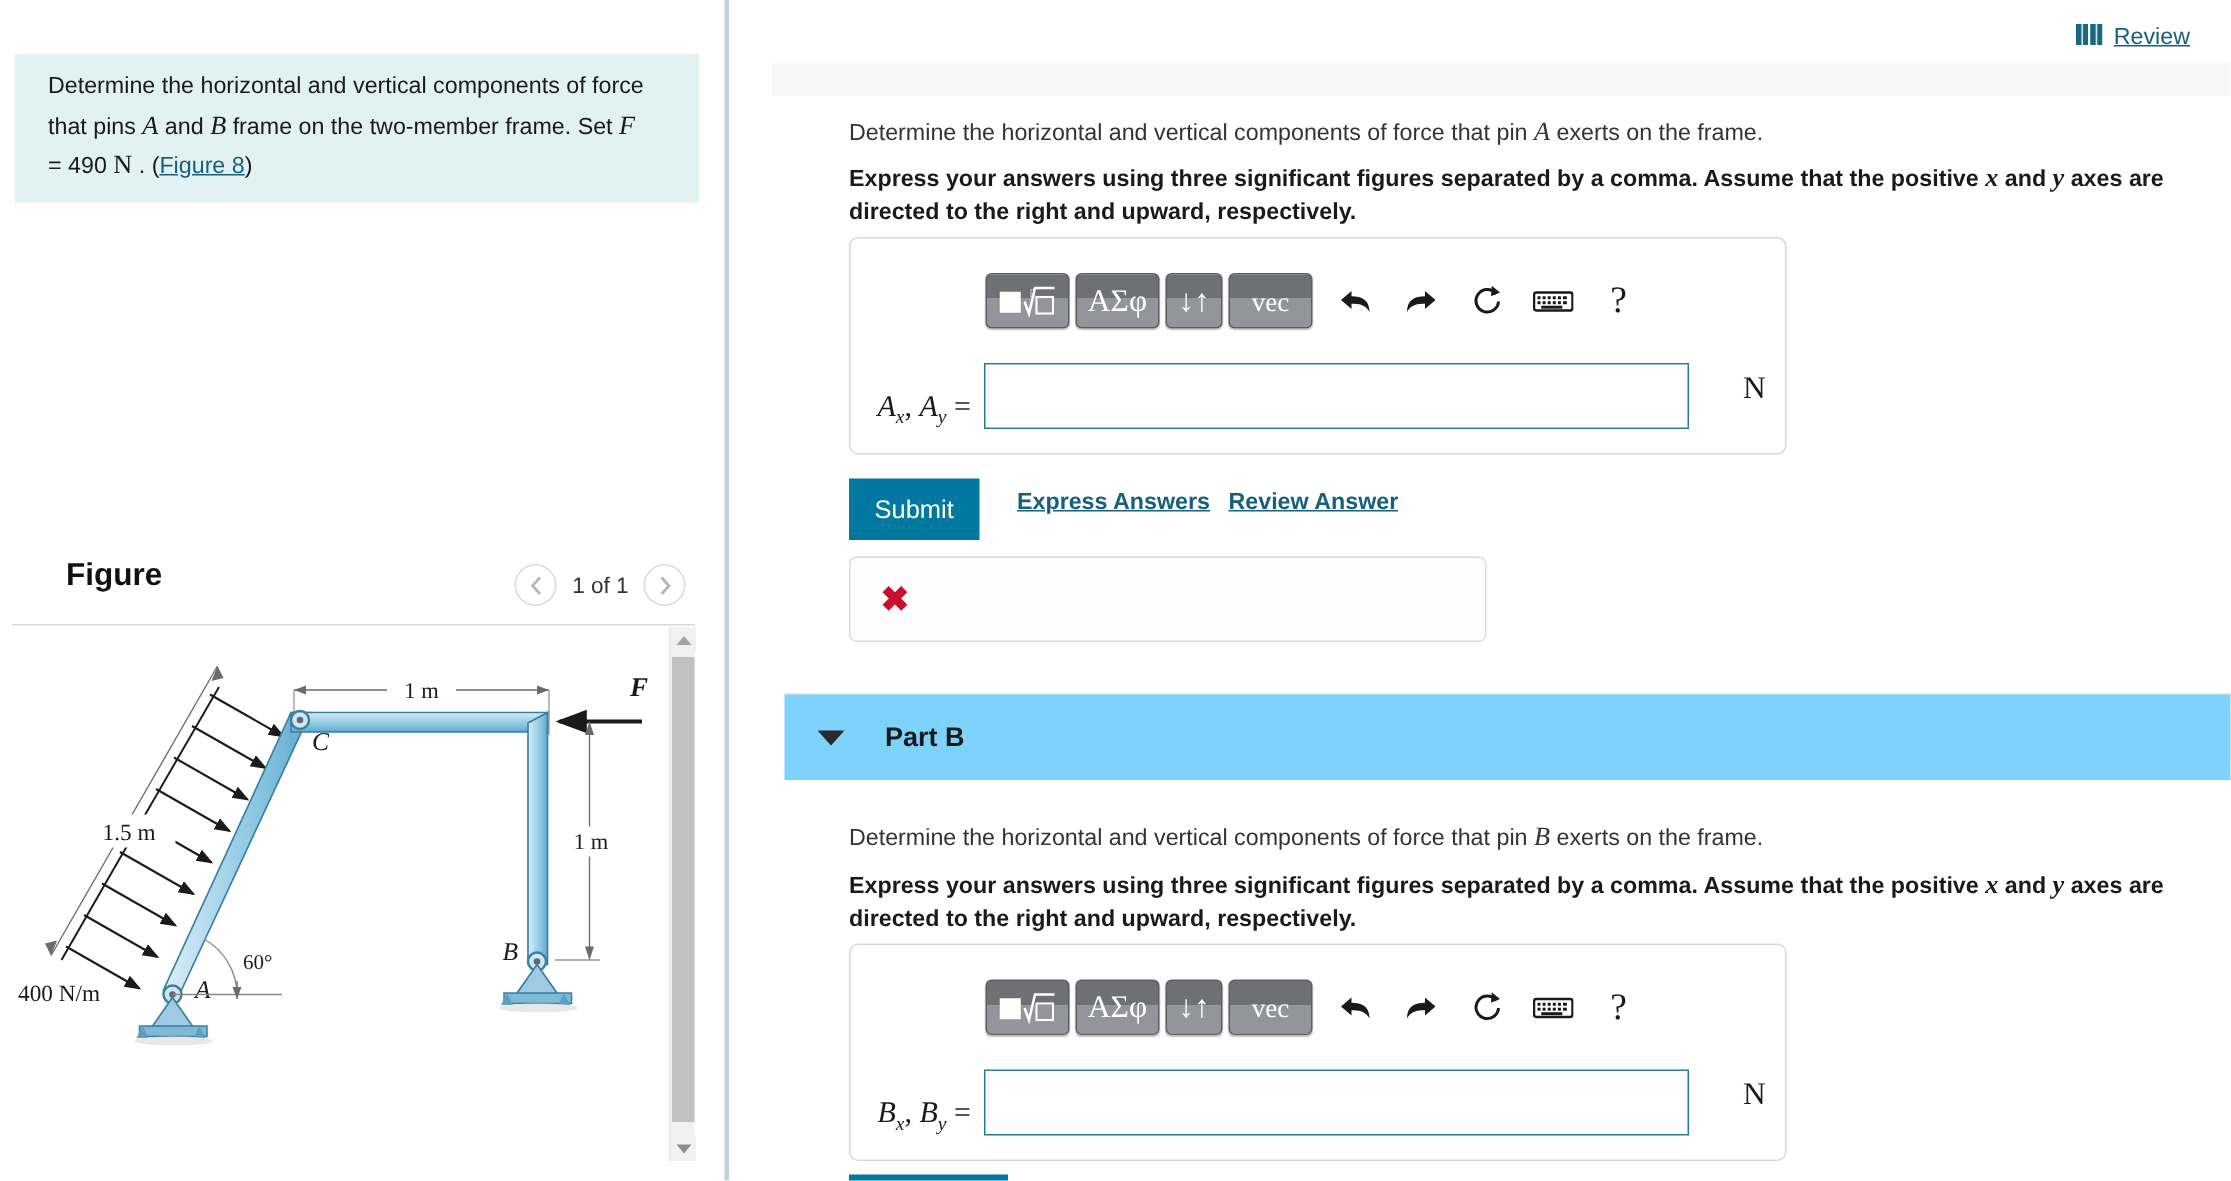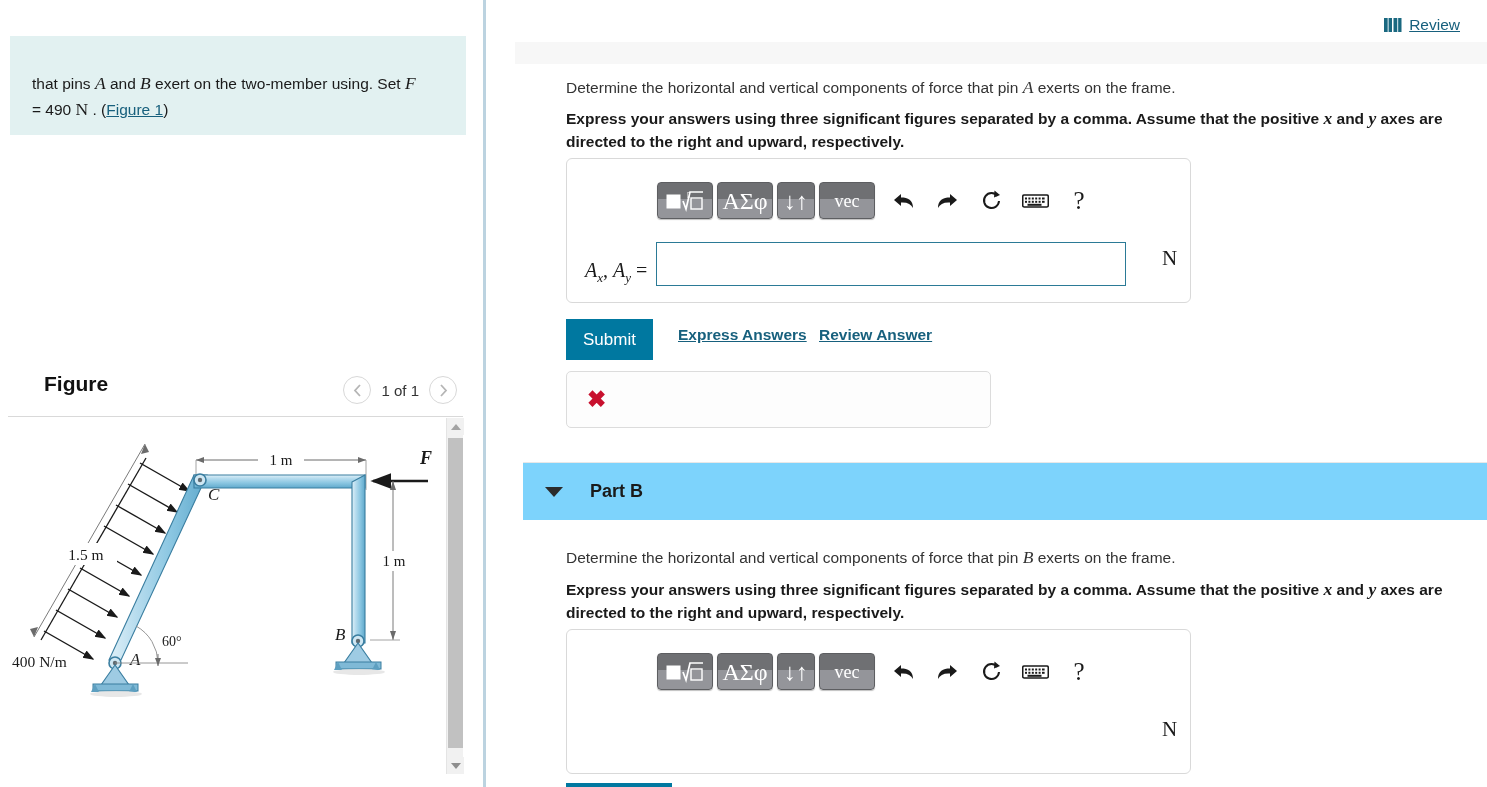--- a/index.html
+++ b/index.html
@@ -81,21 +81,21 @@
     background: #c1c1c1; cursor: pointer;
   }
 
   
   #right-panel {
     position: absolute; left: 486px; top: 0; width: 1001px; height: 787px;
     background: #fff;
   }
   #review-link {
     position: absolute; right: 27px; top: 16px;
-    display: flex; align-items: center; gap: 7px;
+    display: flex; gap: 7px;
     color: #17607d; font-size: 15.5px; text-decoration: none; cursor: pointer;
   }
   #review-label { text-decoration: underline; }
   .book-icon { display:inline-block; }
 
   #top-gray-band {
     position: absolute; left: 29px; top: 42px; width: 972px; height: 22px;
     background: #f7f7f7;
   }
 
@@ -114,21 +114,21 @@
   }
   .mt-btn {
     width: 56px; height: 37px; margin-right: 4px;
     border-radius: 4px;
     background: linear-gradient(to bottom, #6f7073 0%, #6f7073 45%, #94959a 45%, #94959a 100%);
     border: 1px solid #5d5e61;
     display: flex; align-items: center; justify-content: center;
     color: #fff; cursor: pointer;
     box-shadow: 0 1px 1px rgba(0,0,0,0.25);
   }
-  .mt-btn span { font-family: "Liberation Serif", serif; font-size: 24px; color: #fff; line-height: 1; }
+  .mt-btn span { font-family: "Liberation Serif", serif; font-size: 21px; color: #fff; line-height: 1; }
   .mt-btn.small { width: 38px; }
   .mt-icon {
     width: 40px; height: 34px; margin-left: 4px;
     display:flex; align-items:center; justify-content:center;
     cursor: pointer; color: #1a1a1a;
   }
   .mt-icon.qm { font-size: 25px; font-family:"Liberation Serif",serif; }
 
   .ans-row { position: absolute; display: flex; align-items: flex-end; }
   .ans-label {
@@ -188,24 +188,25 @@
   }
 </style>
 </head>
 <body>
 
 <div id="root">
 
   <div id="left-panel">
 
     <div id="problem-statement">
+      <span>Determine the horizontal and vertical components of force</span>
       <br>
-      <span>that pins </span><span class="mathvar">A</span><span> and </span><span class="mathvar">B</span><span> exert on the two-member using. Set </span><span class="mathvar">F</span>
+      <span>that pins </span><span class="mathvar">A</span><span> and </span><span class="mathvar">B</span><span> frame on the two-member frame. Set </span><span class="mathvar">F</span>
       <br>
-      <span>= 490 </span><span class="mathvar-up">N</span><span> . (</span><span class="figlink">Figure 1</span><span>)</span>
+      <span>= 490 </span><span class="mathvar-up">N</span><span> . (</span><span class="figlink">Figure 8</span><span>)</span>
     </div>
 
     <div id="figure-header">
       <div id="figure-title">Figure</div>
       <div id="figure-nav">
         <div class="nav-circle">
           <svg width="9" height="13" viewBox="0 0 9 13">
             <polyline points="7,1 2,6.5 7,12" fill="none" stroke="#b5b5b5" stroke-width="1.8"></polyline>
           </svg>
         </div>
@@ -505,19 +506,26 @@
                 <rect x="20" y="7.8" width="2.6" height="2"></rect>
               <rect x="5.5" y="10.8" width="14" height="2"></rect>
             </g>
           </svg>
         </div>
         <div class="mt-icon qm">
           <span>?</span>
         </div>
       </div>
 
+      <div class="ans-row" style="left:18px; top:83px;">
+        <span class="ans-label">
+          <i>B</i><sub>x</sub>,
+          <i>B</i><sub>y</sub> =
+        </span>
+        <input class="ans-input" type="text" value="" placeholder="" style="">
+      </div>
       <span class="ans-unit" style="left:595px; top:87px;">N</span>
     </div>
 
     <div id="partB-submit-peek"></div>
 
   </div>
 </div>
 
 </body></html>

